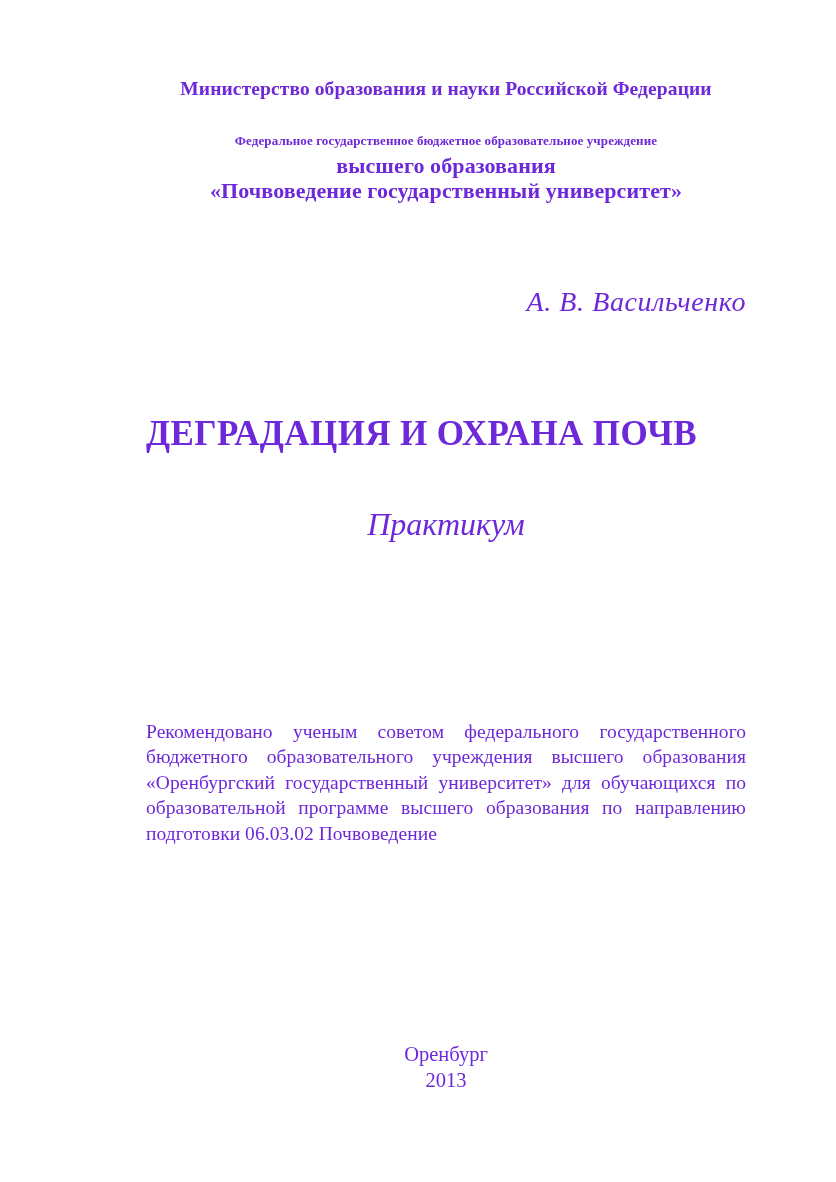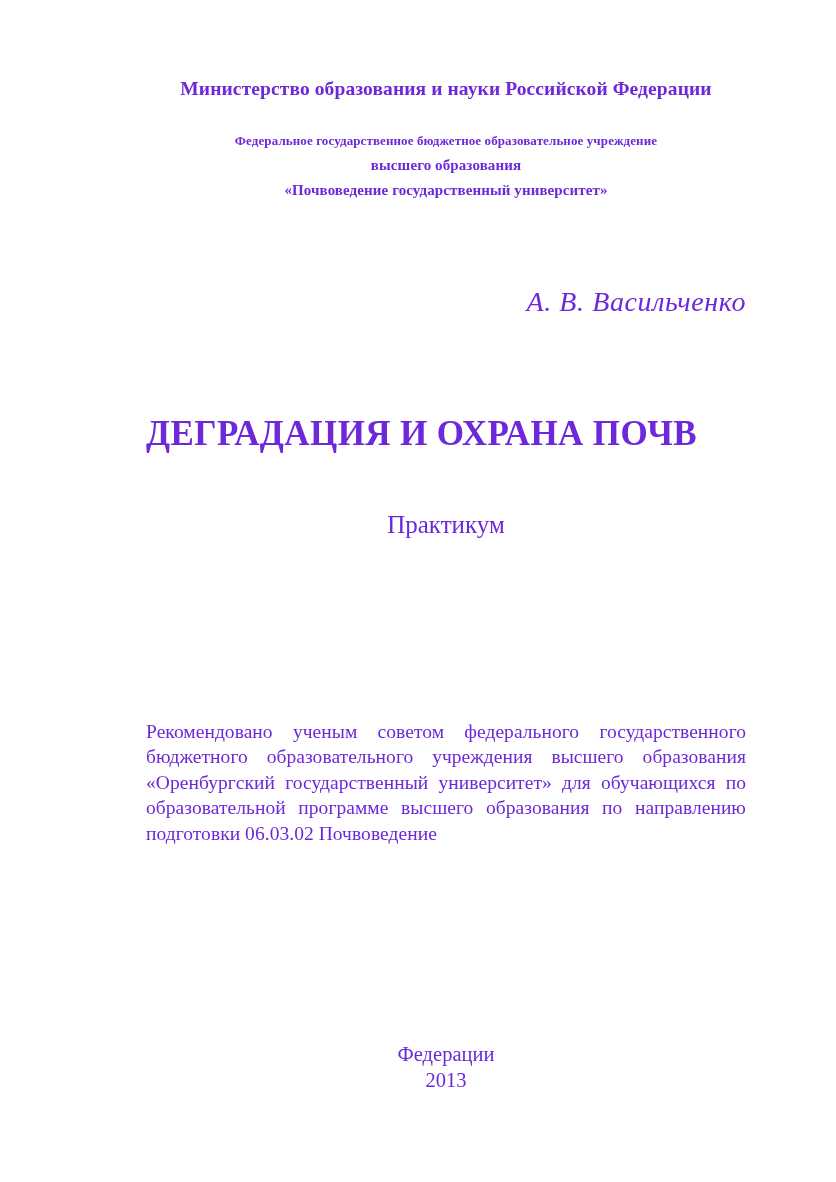--- a/index.html
+++ b/index.html
@@ -41,21 +41,21 @@
   }
   .header-line.ministry {
     font-size: 19.5px;
     margin-bottom: 27px;
   }
   .header-line.institution {
     font-size: 13px;
   }
   .header-line.level,
   .header-line.university {
-    font-size: 15px;
+    font-size: 22px;
     white-space: normal;
   }
 
   
   .author-block {
     top: 285px;
     text-align: right;
   }
   .author-name {
     font-style: italic;
@@ -76,22 +76,23 @@
     letter-spacing: 0.4px;
     white-space: nowrap;
   }
 
   
   .subtitle-block {
     top: 509px;
     text-align: center;
   }
   .subtitle {
-    font-size: 25px;
+    font-size: 32px;
     line-height: 31px;
+    font-style: italic;
   }
 
   
   .recommend-block {
     top: 678px;
   }
   .recommend-text {
     font-size: 19.5px;
     line-height: 25.4px;
     text-align: justify;
@@ -132,17 +133,17 @@
 
   <div class="col subtitle-block">
     <div class="subtitle">Практикум</div>
   </div>
 
   <div class="col recommend-block">
     <p class="recommend-text">Рекомендовано ученым советом федерального государственного бюджетного образовательного учреждения высшего образования «Оренбургский государственный университет» для обучающихся по образовательной программе высшего образования по направлению подготовки 06.03.02 Почвоведение</p>
   </div>
 
   <div class="col imprint-block">
-    <div class="imprint-line">Федерации</div>
+    <div class="imprint-line">Оренбург</div>
     <div class="imprint-line">2013</div>
   </div>
 
 </div>
 
 </body></html>

